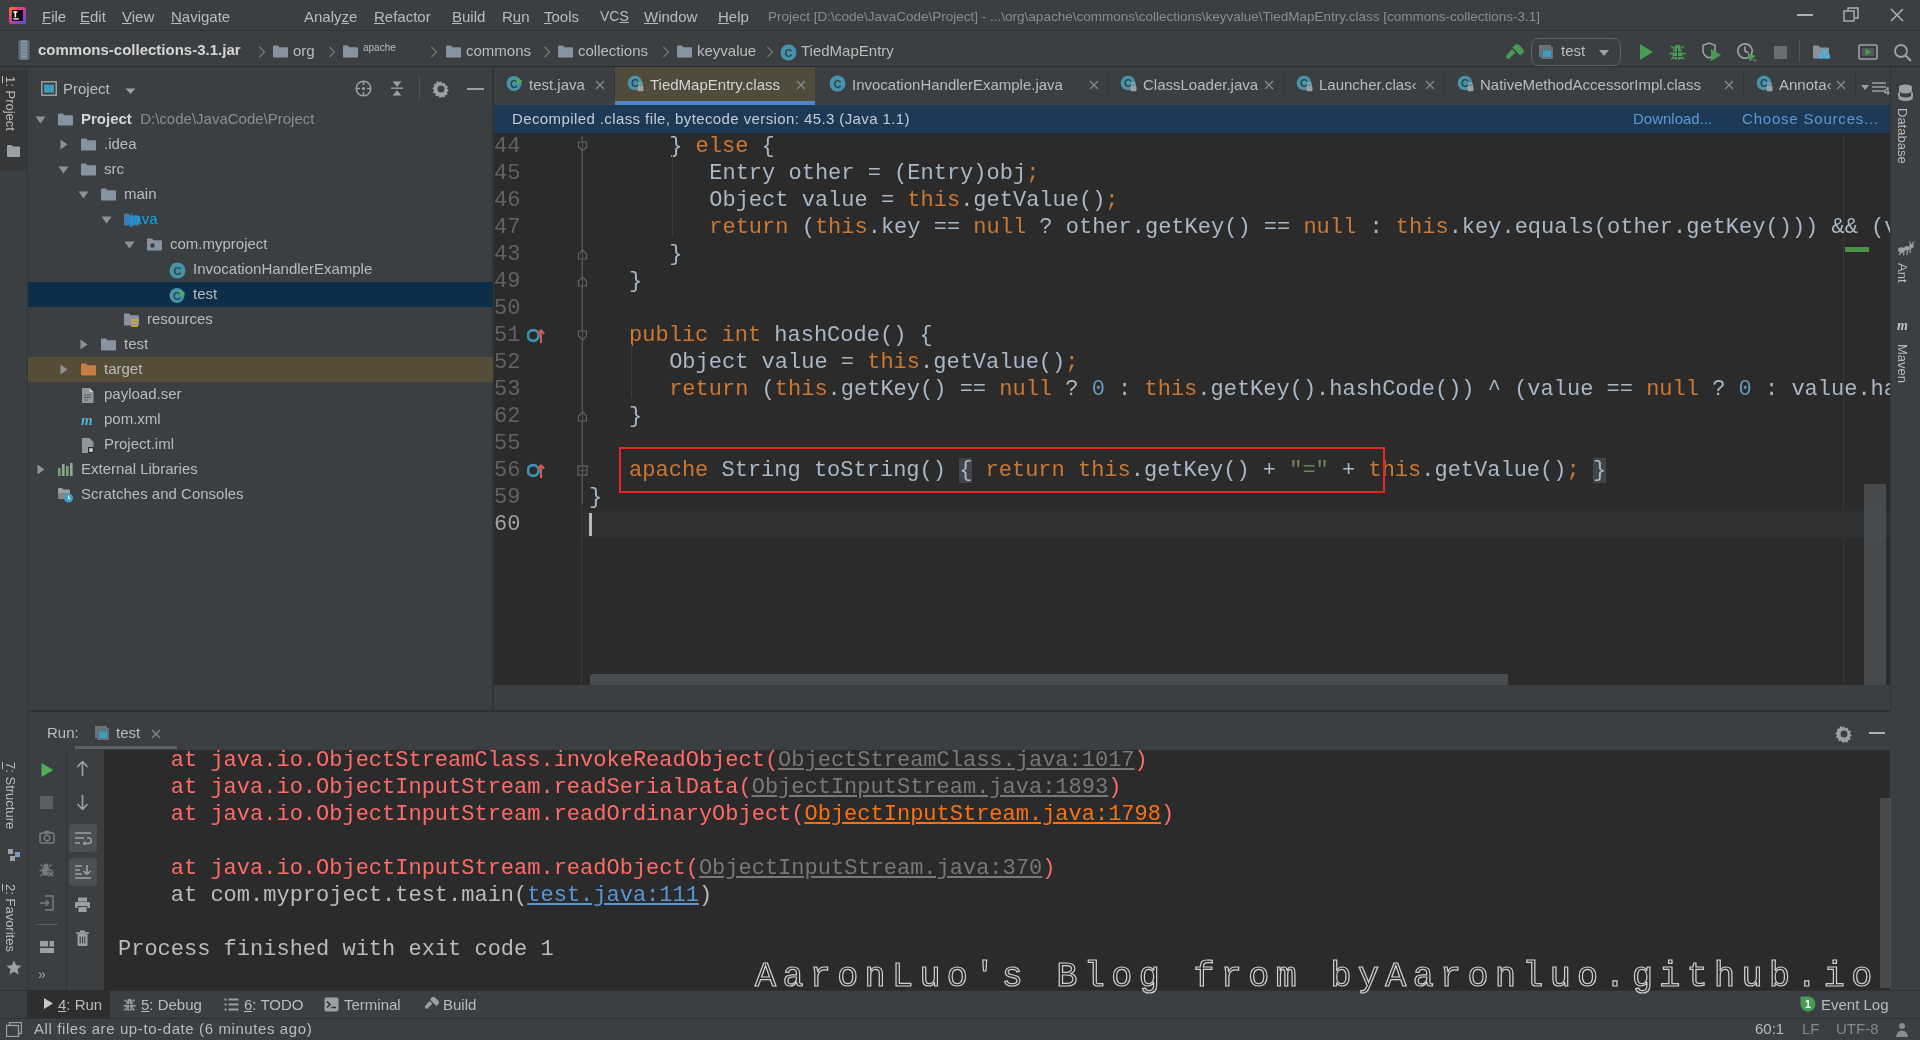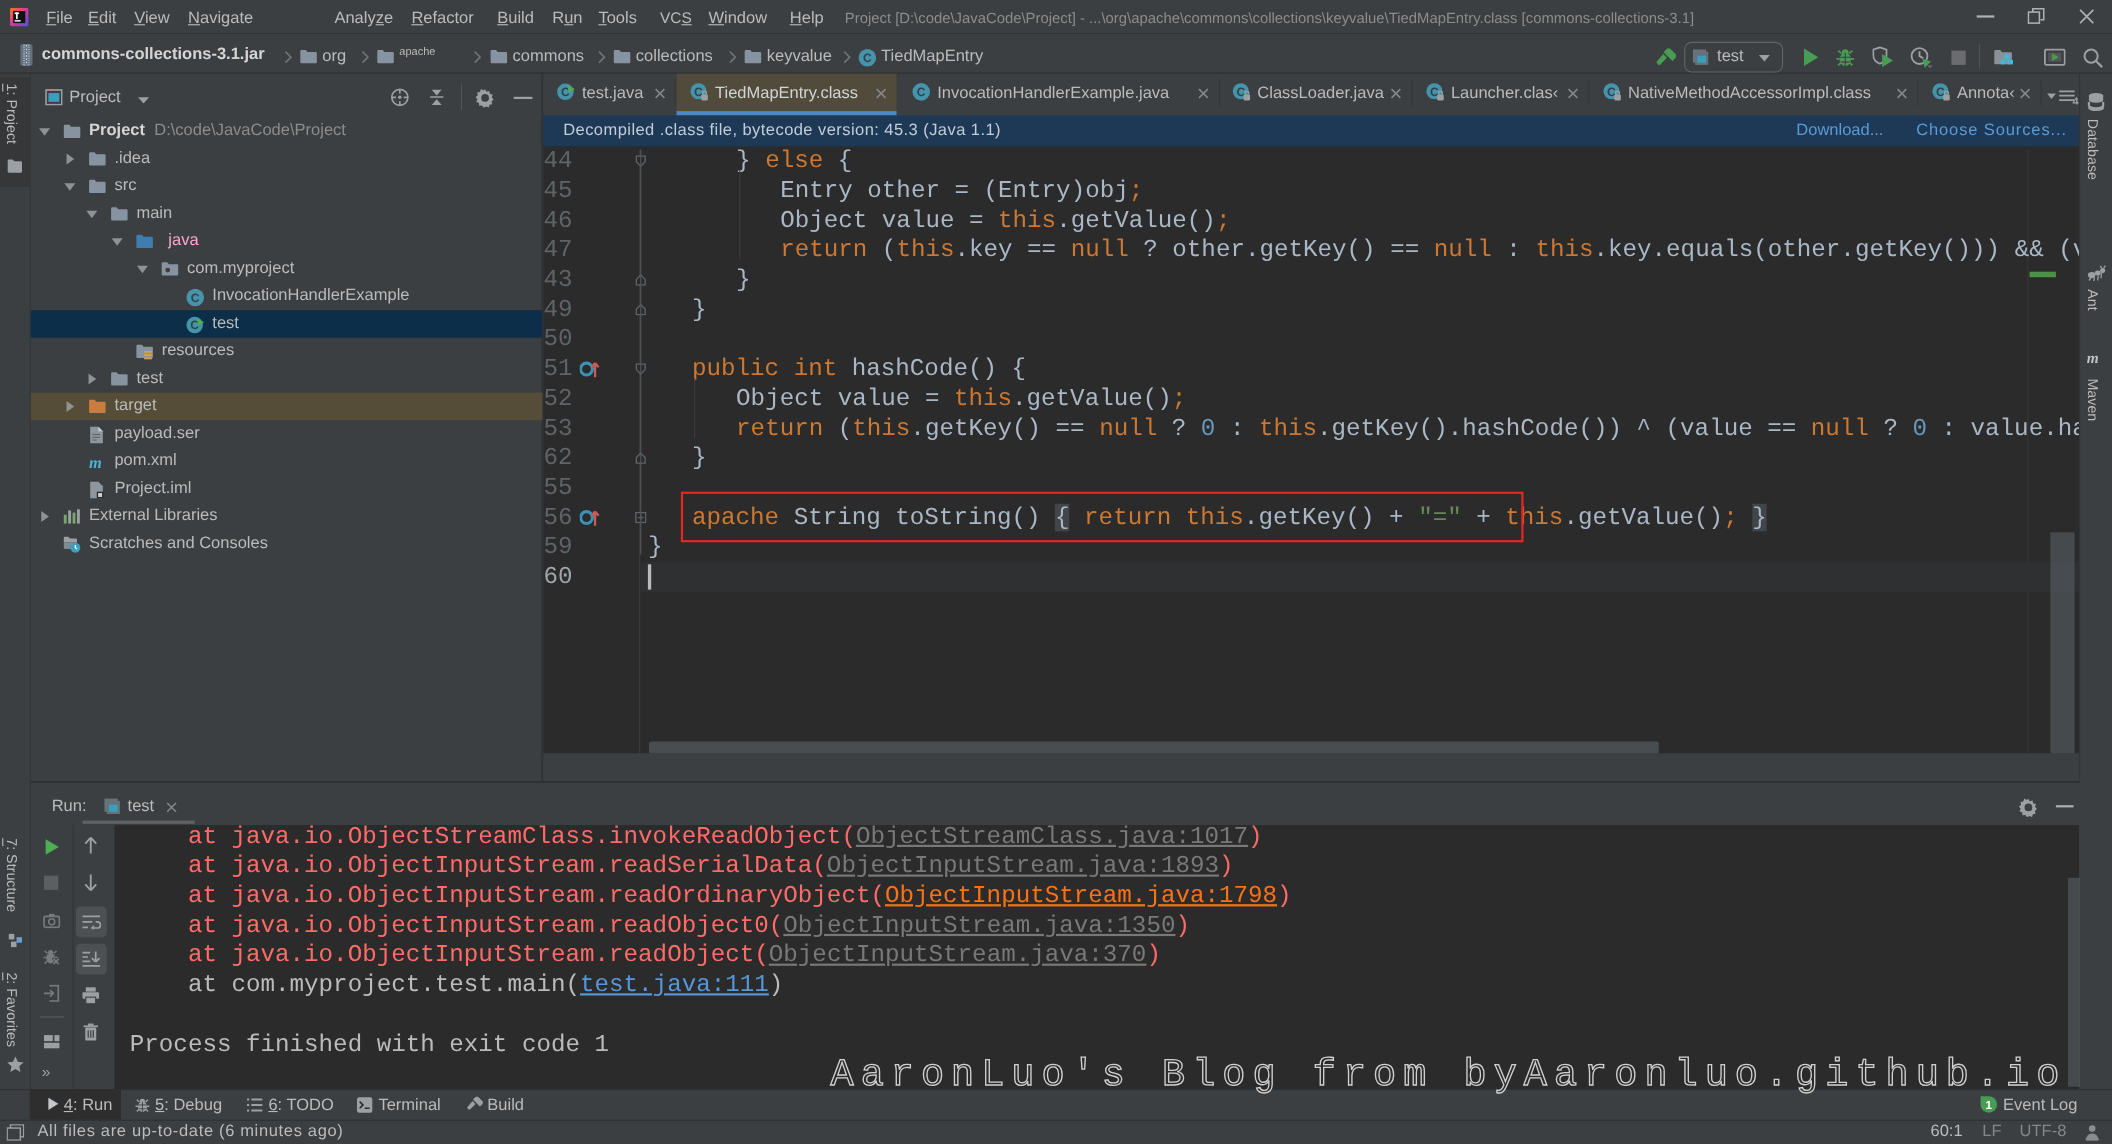--- a/index.html
+++ b/index.html
@@ -270,21 +270,21 @@
     </div>
     <div class="abs" style="left:124px;top:185px;font-size:15px;color:#bbbbbb;white-space:nowrap;">main</div>
     <svg class="abs" style="left:101px;top:216px" width="11" height="8" viewBox="0 0 11 8">
       <path d="M0.5 0.5 L10.5 0.5 L5.5 7.5 Z" fill="#8f9193"></path>
     </svg>
     <div class="abs" style="left:123px;top:212px;">
       <svg width="17" height="15" viewBox="0 0 17 15">
         <path d="M1 2.5 Q1 1.5 2 1.5 L6 1.5 L7.5 3.2 L15 3.2 Q16 3.2 16 4.2 L16 12.5 Q16 13.5 15 13.5 L2 13.5 Q1 13.5 1 12.5 Z" fill="#3e7dad"></path>
       </svg>
     </div>
-    <div class="abs" style="left:153px;top:210px;font-size:15px;color:#f9a8d4;white-space:nowrap;">java</div>
+    <div class="abs" style="left:130px;top:210px;font-size:15px;color:#0ea5e9;white-space:nowrap;">java</div>
     <svg class="abs" style="left:124px;top:241px" width="11" height="8" viewBox="0 0 11 8">
       <path d="M0.5 0.5 L10.5 0.5 L5.5 7.5 Z" fill="#8f9193"></path>
     </svg>
     <div class="abs" style="left:146px;top:237px;">
       <svg width="17" height="15" viewBox="0 0 17 15">
         <path d="M1 2.5 Q1 1.5 2 1.5 L6 1.5 L7.5 3.2 L15 3.2 Q16 3.2 16 4.2 L16 12.5 Q16 13.5 15 13.5 L2 13.5 Q1 13.5 1 12.5 Z" fill="#8793a0"></path>
         <circle cx="6.5" cy="8.5" r="2.2" fill="#3c3f41"></circle>
       </svg>
     </div>
     <div class="abs" style="left:170px;top:235px;font-size:15px;color:#bbbbbb;white-space:nowrap;">com.myproject</div>
@@ -656,21 +656,20 @@
       <svg width="15" height="17" viewBox="0 0 15 17">
         <rect x="2.5" y="4" width="10" height="12" rx="1" fill="#9da0a2"></rect>
         <rect x="1" y="2.2" width="13" height="1.6" fill="#9da0a2"></rect>
         <rect x="5" y="0.5" width="5" height="2" fill="#9da0a2"></rect>
         <path d="M5.2 6.5 V13.5 M7.5 6.5 V13.5 M9.8 6.5 V13.5" stroke="#3c3f41" stroke-width="1.1"></path>
       </svg>
     </div>
     <div class="abs code" style="left:118.0px;top:747px;"><span style="color:#ff6b68">    at java.io.ObjectStreamClass.invokeReadObject(</span><span style="color:#787878;text-decoration:underline">ObjectStreamClass.java:1017</span><span style="color:#ff6b68">)</span></div>
     <div class="abs code" style="left:118.0px;top:774px;"><span style="color:#ff6b68">    at java.io.ObjectInputStream.readSerialData(</span><span style="color:#787878;text-decoration:underline">ObjectInputStream.java:1893</span><span style="color:#ff6b68">)</span></div>
     <div class="abs code" style="left:118.0px;top:801px;"><span style="color:#ff6b68">    at java.io.ObjectInputStream.readOrdinaryObject(</span><span style="color:#f97316;text-decoration:underline">ObjectInputStream.java:1798</span><span style="color:#ff6b68">)</span></div>
-    <div class="abs code" style="left:118.0px;top:828px;"><span style="color:#ff6b68">    at java.io.ObjectInputStream.readObject0(</span><span style="color:#787878;text-decoration:underline">ObjectInputStream.java:1350</span><span style="color:#ff6b68">)</span></div>
     <div class="abs code" style="left:118.0px;top:855px;"><span style="color:#ff6b68">    at java.io.ObjectInputStream.readObject(</span><span style="color:#787878;text-decoration:underline">ObjectInputStream.java:370</span><span style="color:#ff6b68">)</span></div>
     <div class="abs code" style="left:118.0px;top:882px;"><span style="color:#bbbbbb">    at com.myproject.test.main(</span><span style="color:#5896d8;text-decoration:underline">test.java:111</span><span style="color:#bbbbbb">)</span></div>
     <div class="abs code" style="left:118.0px;top:936px;"><span style="color:#bbbbbb">Process finished with exit code 1</span></div>
     <div class="abs" style="left:1880px;top:798px;width:11px;height:190px;background:#4f5356;opacity:0.8;"></div>
     <div class="abs" style="left:755px;top:960px;font-family:'Liberation Mono',monospace;font-size:35px;letter-spacing:6.4px;color:transparent;-webkit-text-stroke:1.2px #d0d0d0;white-space:nowrap;line-height:35px;z-index:10;">AaronLuo's Blog from byAaronluo.github.io</div>
     <div class="abs" style="left:0;top:990px;width:1920px;height:28px;background:#3c3f41;border-top:1px solid #2f3133;"></div>
     <div class="abs" style="left:27px;top:990px;width:83px;height:28px;background:#2e2e2e;"></div>
     <svg class="abs" style="left:43px;top:997px" width="11" height="13" viewBox="0 0 11 13">
       <path d="M1 1 L10 6.5 L1 12 Z" fill="#c5c7c9"></path>
     </svg>

